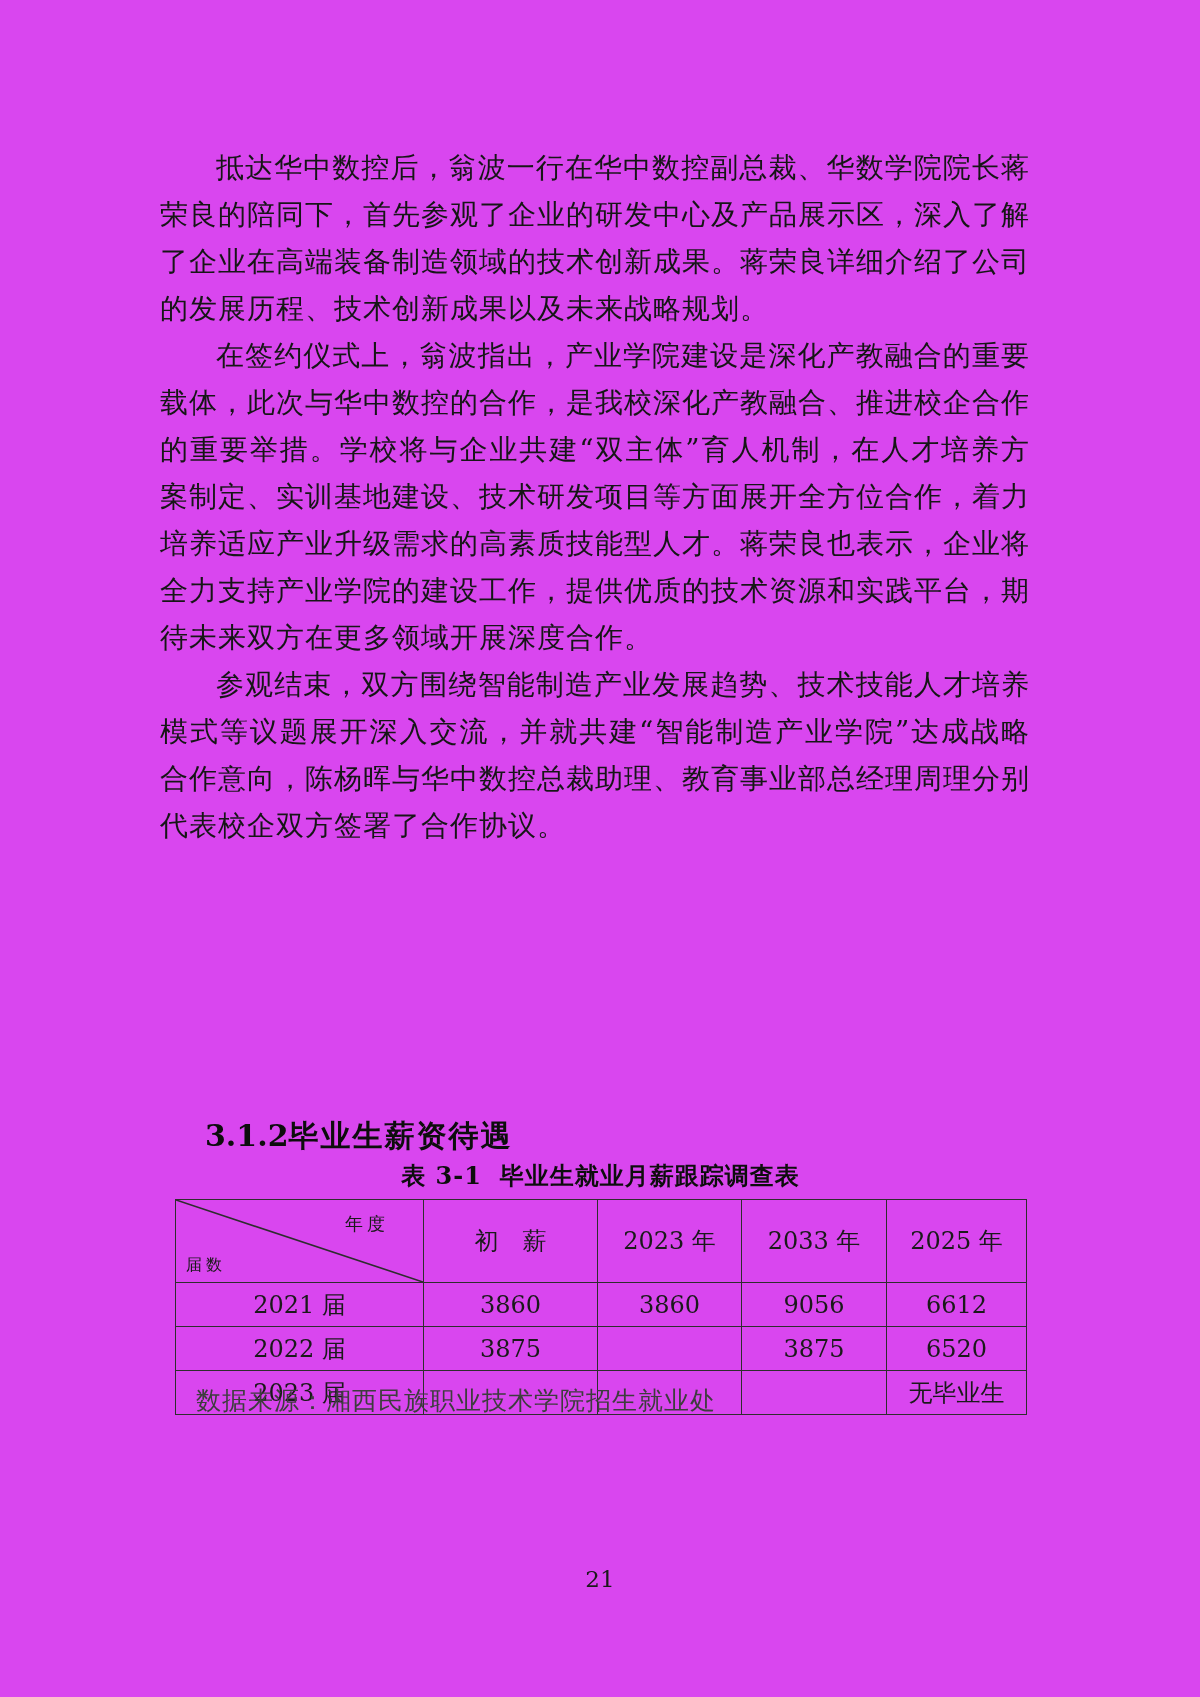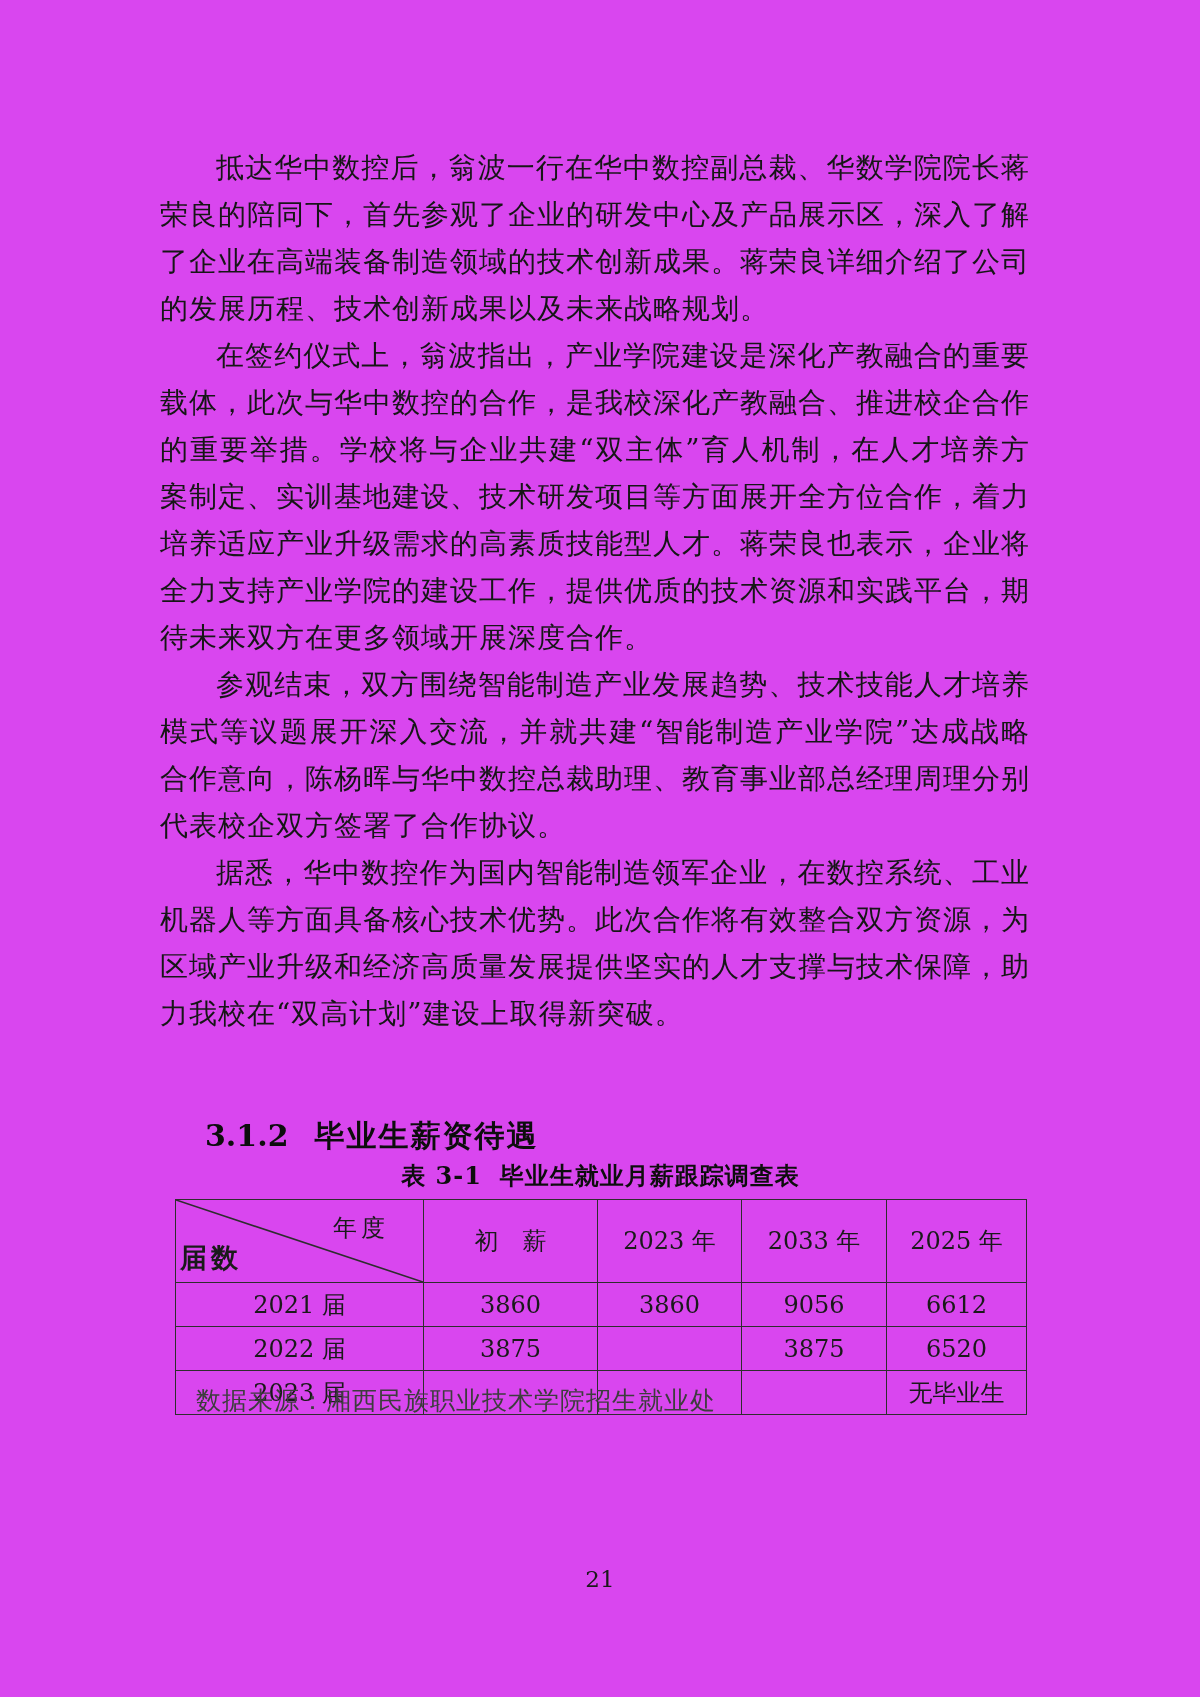--- a/index.html
+++ b/index.html
@@ -30,21 +30,21 @@
   }
   .section-heading {
     position: absolute;
     left: 205px;
     top: 1116px;
     font-size: 30px;
     font-weight: bold;
     color: #0d0d0d;
     white-space: nowrap;
   }
-  .section-heading .sec-title { margin-left: 26px; letter-spacing: 2px; }
+  .section-heading .sec-title { letter-spacing: 2px; }
   .table-caption {
     position: absolute;
     left: 175px;
     top: 1160px;
     width: 851px;
     text-align: center;
     font-size: 24px;
     font-weight: bold;
     letter-spacing: 1px;
     color: #0d0d0d;
@@ -71,29 +71,28 @@
   td.corner-cell { position: relative; }
   td.corner-cell svg.diag {
     position: absolute;
     left: 0; top: 0;
     width: 100%; height: 100%;
     display: block;
   }
   .corner-top {
     position: absolute;
     right: 34px; top: 12px;
-    font-size: 24px;
+    font-size: 18px;
     letter-spacing: 4px;
   }
   .corner-bottom {
     position: absolute;
-    left: 4px; bottom: 6px;
-    font-size: 27px;
+    left: 10px; bottom: 6px;
+    font-size: 16px;
     letter-spacing: 4px;
-    font-weight: bold;
   }
   .source-note {
     position: absolute;
     left: 196px;
     top: 1384px;
     font-size: 25px;
     letter-spacing: 1px;
     color: #3d3d3d;
     font-family: Liberation Mono, monospace;
   }
@@ -109,21 +108,20 @@
 </style>
 </head>
 <body>
 
 <div class="page">
 
   <div class="body-text">
     <p>抵达华中数控后，翁波一行在华中数控副总裁、华数学院院长蒋荣良的陪同下，首先参观了企业的研发中心及产品展示区，深入了解了企业在高端装备制造领域的技术创新成果。蒋荣良详细介绍了公司的发展历程、技术创新成果以及未来战略规划。</p>
     <p>在签约仪式上，翁波指出，产业学院建设是深化产教融合的重要载体，此次与华中数控的合作，是我校深化产教融合、推进校企合作的重要举措。学校将与企业共建“双主体”育人机制，在人才培养方案制定、实训基地建设、技术研发项目等方面展开全方位合作，着力培养适应产业升级需求的高素质技能型人才。蒋荣良也表示，企业将全力支持产业学院的建设工作，提供优质的技术资源和实践平台，期待未来双方在更多领域开展深度合作。</p>
     <p>参观结束，双方围绕智能制造产业发展趋势、技术技能人才培养模式等议题展开深入交流，并就共建“智能制造产业学院”达成战略合作意向，陈杨晖与华中数控总裁助理、教育事业部总经理周理分别代表校企双方签署了合作协议。</p>
-    <p>据悉，华中数控作为国内智能制造领军企业，在数控系统、工业机器人等方面具备核心技术优势。此次合作将有效整合双方资源，为区域产业升级和经济高质量发展提供坚实的人才支撑与技术保障，助力我校在“双高计划”建设上取得新突破。</p>
   </div>
 
   <div class="section-heading">
     <span class="sec-num">3.1.2</span><span class="sec-title">毕业生薪资待遇</span>
   </div>
 
   <div class="table-caption">
     <span>表 3-1</span><span class="cap-title">毕业生就业月薪跟踪调查表</span>
   </div>
 

